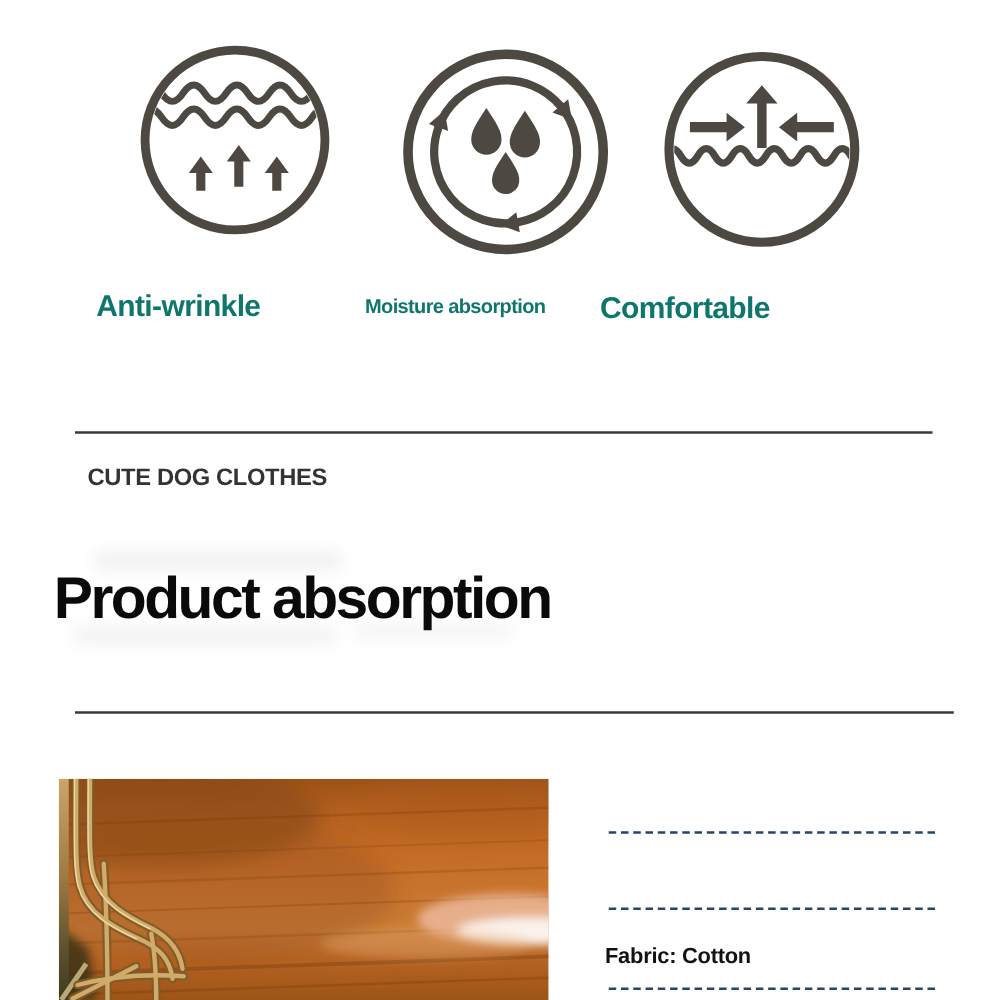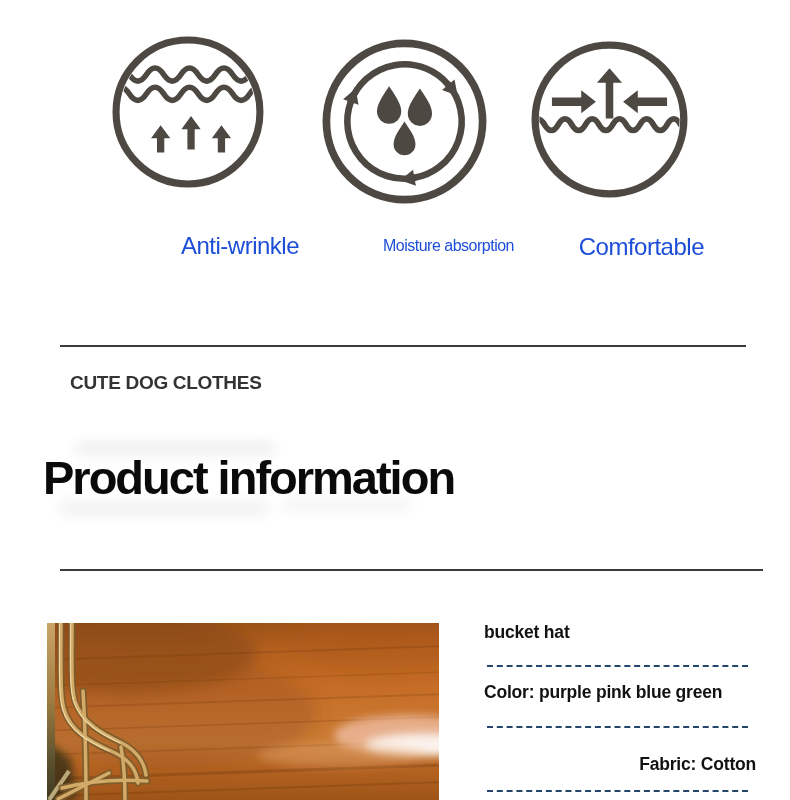--- a/index.html
+++ b/index.html
@@ -9,42 +9,42 @@
   }
   
   .ficon{position:absolute;}
   .fi1{left:112px;top:36px;width:152px;height:152px;}
   .fi2{left:322px;top:39px;width:165px;height:165px;}
   .fi3{left:531px;top:41px;width:157px;height:157px;}
   .ic-stroke{stroke:var(--icon);fill:none;stroke-width:7px;}
   .ic-stroke6{stroke:var(--icon);fill:none;stroke-width:6px;stroke-linecap:round;}
   .ic-stroke55{stroke:var(--icon);fill:none;stroke-width:5.5px;}
   .ic-fill{fill:var(--icon);stroke:none;}
-  .flabel{position:absolute;text-align:right;font-weight:400;color:#1d4ed8;}
+  .flabel{position:absolute;text-align:left;font-weight:700;color:#0f766e;}
   .fl1{left:77px;top:232px;width:222px;font-size:24px;letter-spacing:-0.5px;}
   .fl2{left:292px;top:237px;width:222px;font-size:16px;letter-spacing:-0.5px;}
   .fl3{left:480px;top:233px;width:224px;font-size:24px;letter-spacing:-0.5px;}
   
   .divider{position:absolute;height:2px;background:var(--divider);}
   .div1{left:60px;top:345px;width:686px;}
   .div2{left:60px;top:569px;width:703px;}
   .tagline{position:absolute;left:70px;top:372px;font-size:19px;font-weight:700;
            letter-spacing:-0.3px;color:var(--tagline-text);}
   .section-title{position:absolute;left:43px;top:450px;margin:0;font-size:47px;
                  font-weight:800;letter-spacing:-2px;color:var(--title-text);}
   .ghost{position:absolute;background:#8d8d8d;filter:blur(6px);border-radius:8px;}
   .g1{left:75px;top:441px;width:200px;height:15px;opacity:0.12;}
   .g2{left:58px;top:501px;width:212px;height:15px;opacity:0.10;}
   .g3{left:282px;top:498px;width:130px;height:14px;opacity:0.08;}
   
   .photo{position:absolute;left:47px;top:623px;width:392px;height:177px;overflow:hidden;}
   .photo svg{display:block;width:392px;height:177px;}
   .detail{position:absolute;left:484px;width:272px;font-size:17.5px;font-weight:700;
           line-height:21px;letter-spacing:-0.2px;color:var(--body-text);}
-  .d1{top:622px;}.d2{top:682px;}.d3{top:754px;text-align:right;}
+  .d1{top:622px;}.d2{top:682px;}.d3{top:754px;}
   .dash{position:absolute;left:487px;width:261px;height:0;border-top:2px dashed var(--dash);}
   .dsh1{top:665px;}.dsh2{top:726px;}.dsh3{top:790px;}
 </style>
 </head>
 <body>
 
 <div class="page">
 
   <div>
 
@@ -104,21 +104,21 @@
     <div class="flabel fl2">Moisture absorption</div>
     <div class="flabel fl3">Comfortable</div>
   </div>
 
   <div class="divider div1"></div>
   <div class="tagline">CUTE DOG CLOTHES</div>
 
   <div class="ghost g1"></div>
   <div class="ghost g2"></div>
   <div class="ghost g3"></div>
-  <h1 class="section-title">Product information</h1>
+  <h1 class="section-title">Product absorption</h1>
 
   <div class="divider div2"></div>
 
   <div class="photo">
     <svg viewBox="0 0 392 177" preserveAspectRatio="none">
       <defs>
         <linearGradient id="woodg" x1="0" y1="0" x2="0" y2="1">
           <stop offset="0" stop-color="#9c5317"></stop>
           <stop offset="0.14" stop-color="#b3601f"></stop>
           <stop offset="0.35" stop-color="#c56c26"></stop>
@@ -183,26 +183,24 @@
         <g stroke="#f1dca9" stroke-width="1.3" opacity="0.9">
           <path d="M12.5 -4 C12.5 48 11.5 72 15.5 86 C21.5 108 42 119 62 128"></path>
           <path d="M23.5 -4 C23.5 44 22.5 64 26.5 78 C33.5 100 54 111 73 120"></path>
         </g>
       </g>
     </svg>
   </div>
 
   <div>
     <div class="detail d1">
-      <div>bucket hat</div>
     </div>
     <div class="dash dsh1"></div>
 
     <div class="detail d2">
-      <div>Color: purple pink blue green</div>
     </div>
     <div class="dash dsh2"></div>
 
     <div class="detail d3">
       <div>Fabric: Cotton</div>
     </div>
     <div class="dash dsh3"></div>
   </div>
 
 </div>

